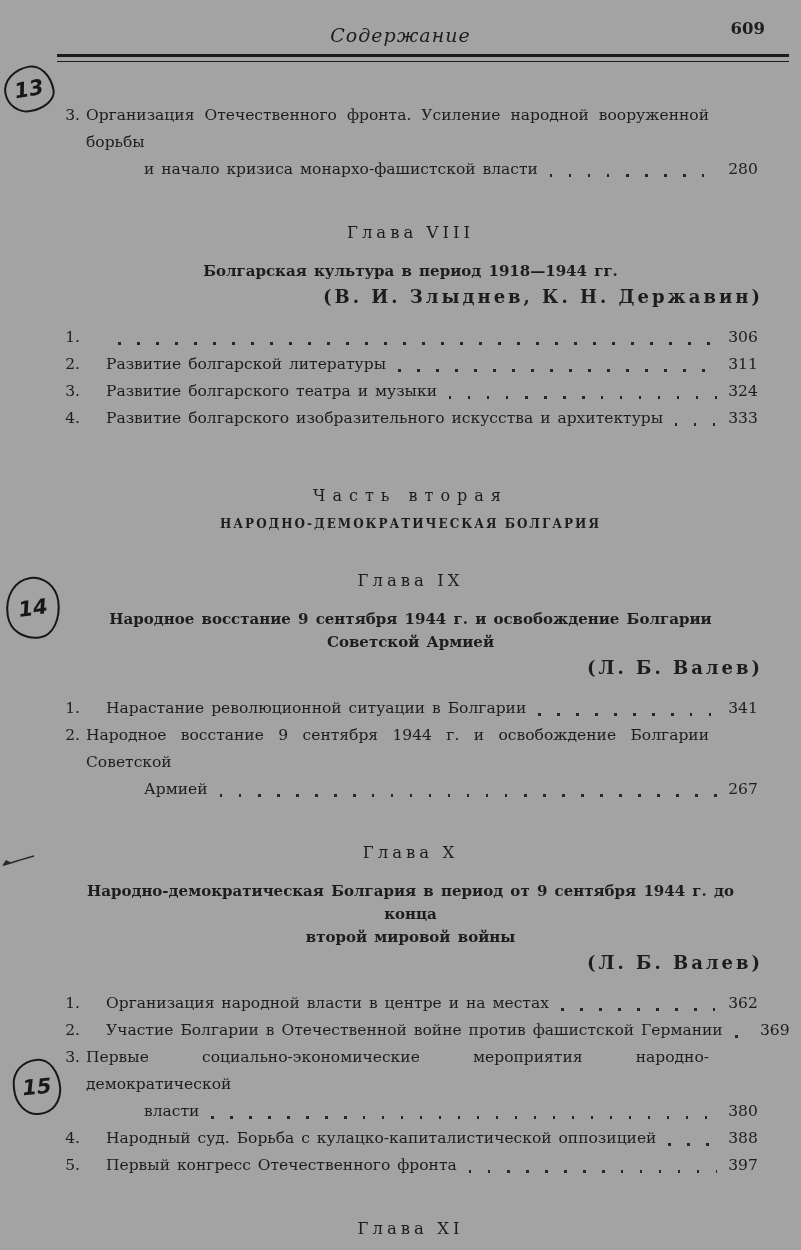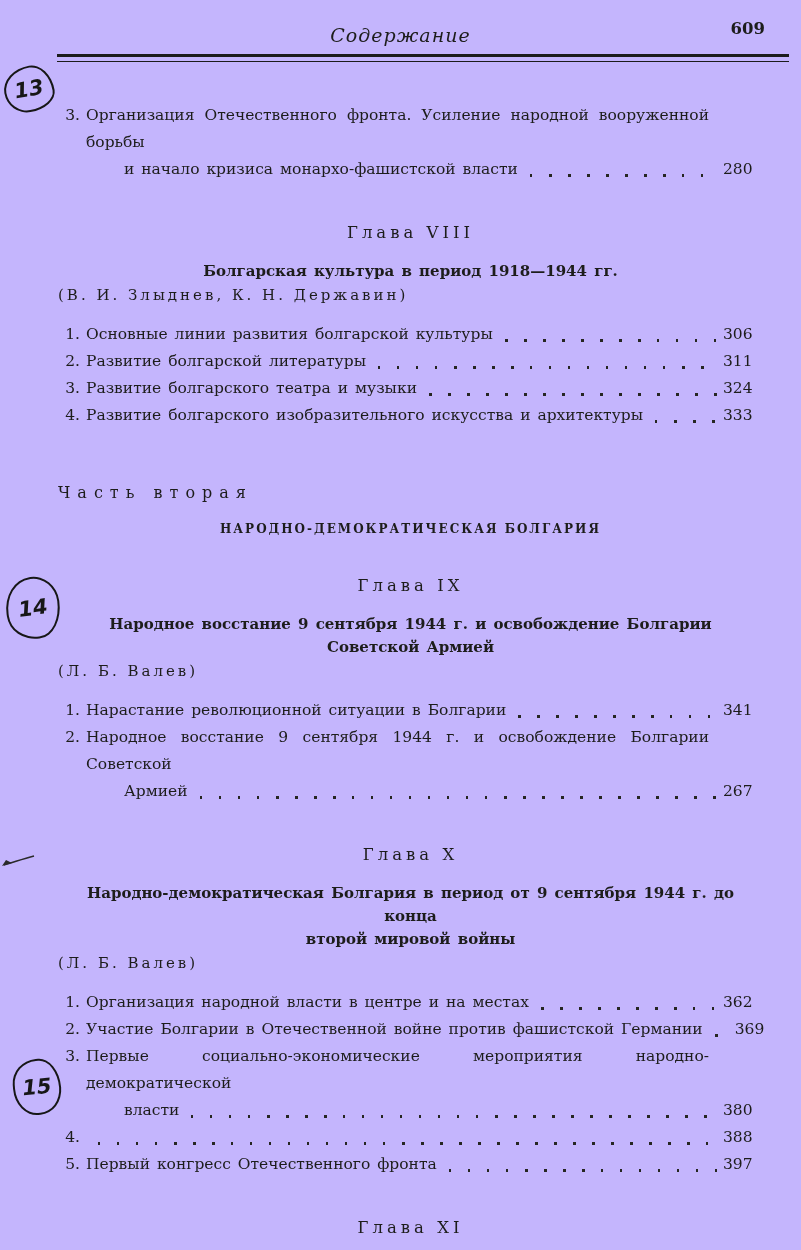--- a/index.html
+++ b/index.html
@@ -1,18 +1,18 @@
 <!DOCTYPE html>
 <html><head>
 <meta charset="utf-8">
 <style>
   html,body { margin:0; padding:0; background:#e9e9e7; }
   .page {
     position:relative; width:801px; height:1250px; margin:0 auto;
-    background:#c4b5fd; overflow:hidden;
+    background:#a3a3a3; overflow:hidden;
     font-family:"DejaVu Serif","Liberation Serif",serif;
     color:#1d1d1b;
   }
   .header-title {
     position:absolute; top:24px; left:0; right:0;
     text-align:center; font-style:italic; font-size:19px; letter-spacing:1px;
   }
   .header-page { position:absolute; top:19px; right:36px; font-size:16.5px;font-weight:bold; }
   .rule {
     position:absolute; top:54px; left:57px; right:12px; height:4px;
@@ -21,43 +21,43 @@
   .toc { position:absolute; top:76px; left:58px; width:705px; }
   .block { }
   .b-intro   { margin-top:26px; }
   .b-chapter { margin-top:40px; }
   .b-part    { margin-top:54px; }
   .chapter-label {
     text-align:center; font-size:16.5px;
     letter-spacing:4px; margin-bottom:18px;
   }
   .part-label {
-    font-size:16px; letter-spacing:7px; margin-bottom:20px;
+    text-align:center; font-size:16px; letter-spacing:7px; margin-bottom:12px;
   }
   .part-title {
     text-align:center; font-weight:bold; font-size:12px; letter-spacing:2px;
   }
   .chapter-title { text-align:center; font-weight:bold; font-size:15px; line-height:23px; word-spacing:2px; }
   .chapter-authors {
-    text-align:left; font-weight:normal; font-size:15px;
+    text-align:right; font-weight:bold; font-size:18px;
     letter-spacing:3px; margin-top:3px;
   }
   .entries { margin-top:17px; }
   .entry { position:relative; padding-left:28px; font-size:15.5px; line-height:27px; word-spacing:2px; }
   .entry .num { position:absolute; left:0; top:0; width:22px; text-align:right; }
   .entry .line { display:block; }
   .entry .line.justify { text-align:justify; text-align-last:justify; margin-right:54px; }
   .entry .line.cont { padding-left:38px; }
-  .entry .flexline { display:flex; align-items:baseline; }
+  .entry .flexline { display:flex; align-items:baseline;margin-left:20px; }
   .entry .flexline .text { flex:0 1 auto; white-space:nowrap; }
   .leader {
     flex:1 1 auto; height:3px; align-self:flex-end; margin:0 6px 6px 12px; min-width:14px;
     background-image:repeating-linear-gradient(to right,#262622 0 2.5px,transparent 2.5px 19px);
   }
-  .pagenum { flex:0 0 auto; width:40px; text-align:left; }
+  .pagenum { flex:0 0 auto; width:40px; text-align:center; }
   .note {
     position:absolute; display:flex; align-items:center; justify-content:center;
     border:2.5px solid #171717; color:#171717;
     font-family:"DejaVu Sans","Liberation Sans",sans-serif;
     font-style:italic; font-weight:bold; font-size:21px;
   }
   .note1 { left:4px;  top:66px;   width:46px; height:42px; border-radius:58% 42% 55% 45% / 50% 62% 38% 50%; transform:rotate(-10deg); }
   .note2 { left:6px;  top:577px;  width:50px; height:58px; border-radius:52% 48% 45% 55% / 55% 45% 57% 43%; transform:rotate(-8deg); }
   .note3 { left:13px; top:1059px; width:44px; height:52px; border-radius:55% 45% 50% 50% / 45% 57% 48% 52%; transform:rotate(-5deg); }
   .penmark { position:absolute; left:0px; top:852px; }
@@ -86,21 +86,20 @@
         </div>
       </div>
       <div class="block b-chapter">
         <div class="chapter-label">Глава VIII</div>
         <div class="chapter-title">Болгарская культура в период 1918—1944 гг.</div>
         <div class="chapter-authors">(В. И. Злыднев, К. Н. Державин)</div>
         <div class="entries">
           <div class="entry">
             <span class="num">1.</span>
             <div class="line flexline">
-              <span class="text">Основные линии развития болгарской культуры</span>
               <span class="leader"></span>
               <span class="pagenum">306</span>
             </div>
           </div>
           <div class="entry">
             <span class="num">2.</span>
             <div class="line flexline">
               <span class="text">Развитие болгарской литературы</span>
               <span class="leader"></span>
               <span class="pagenum">311</span>
@@ -180,20 +179,21 @@
             <div class="line justify">Первые социально-экономические мероприятия народно-демократической</div>
             <div class="line flexline cont">
               <span class="text">власти</span>
               <span class="leader"></span>
               <span class="pagenum">380</span>
             </div>
           </div>
           <div class="entry">
             <span class="num">4.</span>
             <div class="line flexline">
+              <span class="text">Народный суд. Борьба с кулацко-капиталистической оппозицией</span>
               <span class="leader"></span>
               <span class="pagenum">388</span>
             </div>
           </div>
           <div class="entry">
             <span class="num">5.</span>
             <div class="line flexline">
               <span class="text">Первый конгресс Отечественного фронта</span>
               <span class="leader"></span>
               <span class="pagenum">397</span>

